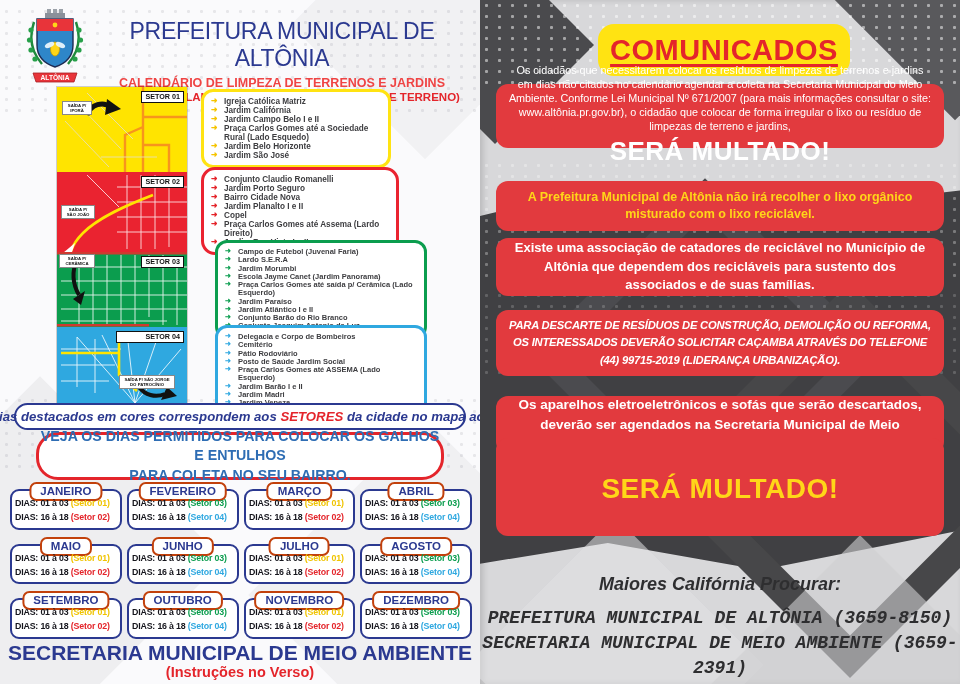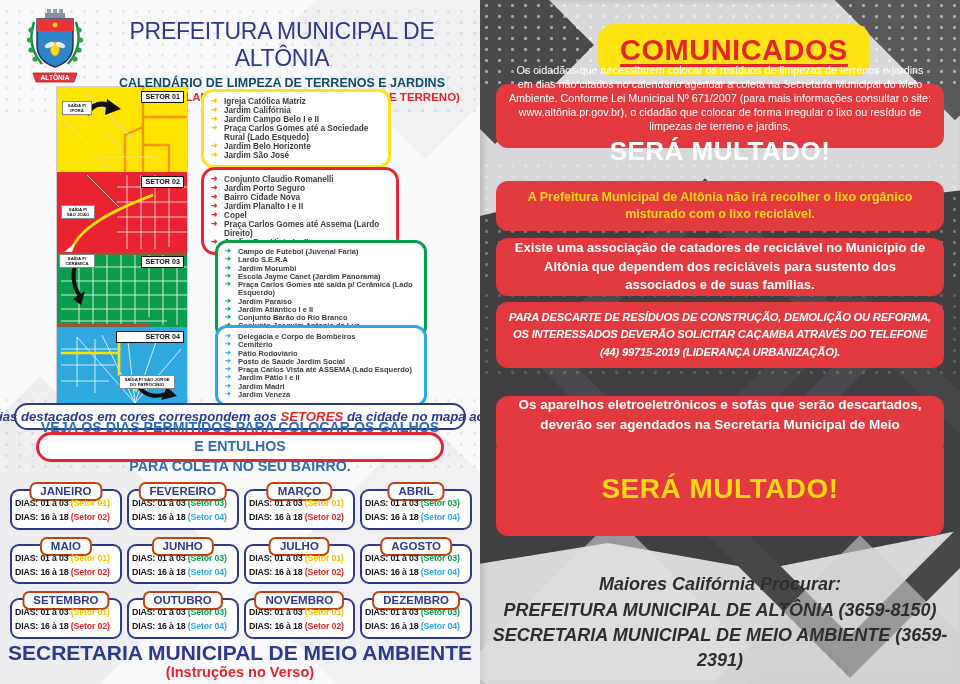--- a/index.html
+++ b/index.html
@@ -24,21 +24,21 @@
   .r-bot1 { left:30px; top:560px; width:210px; height:210px; background:#e2e2e4; opacity:.55; }
   .r-bot2 { left:260px; top:585px; width:240px; height:240px; background:#cfcfd1; opacity:.6; }
   .l-sh1 { left:-90px; top:430px; width:260px; height:260px; background:#eeeef0; }
   .l-sh2 { left:300px; top:470px; width:250px; height:250px; background:#f0f0f2; }
   .l-sh3 { left:330px; top:-70px; width:190px; height:190px; background:#f1f1f3; }
 
   
   .logo { position:absolute; left:26px; top:8px; width:58px; height:82px; z-index:2; }
   .title-block { position:absolute; left:86px; top:18px; width:392px; text-align:center; z-index:2; }
   .main-title { font-size:23px; font-weight:normal; color:#2b3990; letter-spacing:-0.3px; }
-  .sub1 { margin-top:4px; font-size:12.5px; font-weight:bold; color:#0c4a6e; }
+  .sub1 { margin-top:4px; font-size:12.5px; font-weight:bold; color:#ef4444; }
   .sub2 { margin-top:1px; font-size:11.5px; font-weight:bold; color:#e4252b; }
 
   
   .map { position:absolute; left:57px; top:87px; width:130px; height:316px; z-index:2; box-shadow:0 0 0 1px rgba(0,0,0,.18); }
   .map svg { display:block; }
   .sector-tag { position:absolute; right:3px; background:#fff; border:1.3px solid #111; font-size:7.2px; font-weight:bold; padding:0 3px; line-height:10px; color:#111; white-space:nowrap; }
   .exit-tag { position:absolute; background:#fff; font-size:4.3px; font-weight:bold; text-align:center; line-height:1.2; padding:1px 2px; color:#111; border:0.5px solid #888; }
 
   
   .list { position:absolute; z-index:2; background:#fff; border-radius:12px; padding:5px 7px; list-style:none; color:#3d3d40; font-weight:bold; line-height:1.1; }
@@ -47,51 +47,51 @@
   .list-s1 { left:201px; top:89px;  width:190px; border:3px solid #ffe312; font-size:8.2px; }
   .list-s2 { left:201px; top:167px; width:198px; border:3px solid #ea2330; font-size:8.2px; border-radius:14px; }
   .list-s3 { left:215px; top:240px; width:212px; border:3px solid #0b9d4e; font-size:7.5px; }
   .list-s4 { left:215px; top:325px; width:212px; border:3px solid #2fa8e0; font-size:7.5px; }
   .list-s1 .bullet { color:#f5c400; } .list-s2 .bullet { color:#e4252b; }
   .list-s3 .bullet { color:#0b9d4e; } .list-s4 .bullet { color:#2fa8e0; }
 
   
   .note1 { position:absolute; left:14px; top:403px; width:452px; height:27px; z-index:2; background:#fff; border:2px solid #2b3990; border-radius:14px; display:flex; align-items:center; justify-content:center; font-style:italic; font-weight:600; font-size:13.2px; color:#2b3990; white-space:pre; }
   .note1 .hl { color:#e4252b; font-weight:bold; }
-  .note2 { position:absolute; left:36px; top:432px; width:408px; height:30px; z-index:2; background:#fff; border:3px solid #e4252b; border-radius:22px; display:flex; flex-direction:column; align-items:center; justify-content:center; font-weight:bold; font-size:14.2px; color:#2e6db4; line-height:1.35; text-align:center; }
+  .note2 { position:absolute; left:36px; top:432px; width:408px; height:48px; z-index:2; background:#fff; border:3px solid #e4252b; border-radius:22px; display:flex; flex-direction:column; align-items:center; justify-content:center; font-weight:bold; font-size:14.2px; color:#2e6db4; line-height:1.35; text-align:center; }
 
   
   .cal { position:absolute; left:10px; top:489px; width:462px; z-index:2; display:grid; grid-template-columns:repeat(4,1fr); column-gap:5px; row-gap:14px; }
   .month-card { position:relative; background:#fff; border:2px solid #2b3990; border-radius:9px; padding:5px 2px 3px 3px; min-height:36px; }
   .month-tab { position:absolute; top:-9px; left:50%; transform:translateX(-50%); background:#fff; border:2px solid #c2410c; border-radius:7px; padding:0 9px; font-size:11.5px; font-weight:bold; color:#2b3990; line-height:15px; white-space:nowrap; }
   .month-line { font-size:9.5px; font-weight:bold; color:#15151c; white-space:nowrap; letter-spacing:-0.2px; transform:scaleX(.93); transform-origin:left center; line-height:1.5; }
   .sec-01 { color:#f0c400; } .sec-02 { color:#e4252b; } .sec-03 { color:#0b9d4e; } .sec-04 { color:#2fa8e0; }
 
   .footer-l1 { position:absolute; left:0; right:0; top:641px; z-index:2; text-align:center; font-size:21px; font-weight:bold; color:#2b3990; }
   .footer-l2 { position:absolute; left:0; right:0; top:664px; z-index:2; text-align:center; font-size:14.5px; font-weight:bold; color:#e4252b; }
 
   
-  .r-title { position:absolute; left:118px; top:24px; width:272px; height:52px; z-index:2; background:#ffe312; border-radius:16px; display:flex; align-items:center; justify-content:center; }
+  .r-title { position:absolute; left:118px; top:24px; width:252px; height:52px; z-index:2; background:#ffe312; border-radius:16px; display:flex; align-items:center; justify-content:center; }
   .r-title span { font-size:29px; font-weight:bold; color:#e4252b; letter-spacing:.5px; text-decoration:underline; text-decoration-thickness:2.5px; text-underline-offset:4px; }
 
   .rbox { position:absolute; left:16px; width:448px; z-index:2; background:#e23a3e; border-radius:12px; color:#fff; text-align:center; display:flex; flex-direction:column; align-items:center; justify-content:center; padding:6px 12px; }
   .rbox .big { font-weight:bold; letter-spacing:.5px; }
   .b1 { top:84px;  height:64px; font-size:10.8px; line-height:1.3; }
   .b1 .big { font-size:26px; margin-top:2px; }
   .b2 { top:181px; height:50px; color:#ffd618; font-size:12.5px; font-weight:bold; line-height:1.35; }
   .b3 { top:238px; height:58px; font-size:13px; font-weight:bold; line-height:1.45; }
-  .b4 { top:302px; height:66px; font-size:11.2px; font-weight:bold; font-style:italic; line-height:1.55; letter-spacing:-0.2px; }
+  .b4 { top:310px; height:66px; font-size:11.2px; font-weight:bold; font-style:italic; line-height:1.55; letter-spacing:-0.2px; }
   .b5 { top:396px; height:58px; font-size:13.5px; font-weight:bold; line-height:1.5; }
   .b6 { top:438px; height:98px; color:#ffd618; font-size:13.5px; font-weight:bold; line-height:1.4; }
   .b6 .big { font-size:28px; margin-top:4px; }
 
   .r-info { position:absolute; left:0; right:0; top:574px; z-index:2; text-align:center; color:#2e2e30; }
   .r-info-h { font-size:18px; font-weight:bold; font-style:italic; }
   .r-info-l { font-size:18px; font-weight:bold; font-style:italic; line-height:1.4; }
-  .r-info-lines { margin-top:3px; }
+  .r-info-lines { margin-top:11px;font-family:Liberation Mono, monospace; }
 </style>
 </head>
 <body>
 
 <div class="page">
 
   <div class="left">
     <div class="shape rot45 l-sh1"></div>
     <div class="shape rot45 l-sh2"></div>
     <div class="shape rot45 l-sh3"></div>
@@ -319,25 +319,25 @@
         <li>
           <span class="bullet">➜</span>
           <span>Pátio Rodoviário</span>
         </li>
         <li>
           <span class="bullet">➜</span>
           <span>Posto de Saúde Jardim Social</span>
         </li>
         <li>
           <span class="bullet">➜</span>
-          <span>Praça Carlos Vista até ASSEMA (Lado Esquerdo)</span>
-        </li>
-        <li>
-          <span class="bullet">➜</span>
-          <span>Jardim Pátio I e II</span>
+          <span>Praça Carlos Gomes até ASSEMA (Lado Esquerdo)</span>
+        </li>
+        <li>
+          <span class="bullet">➜</span>
+          <span>Jardim Barão I e II</span>
         </li>
         <li>
           <span class="bullet">➜</span>
           <span>Jardim Madri</span>
         </li>
         <li>
           <span class="bullet">➜</span>
           <span>Jardim Veneza</span>
         </li>
       </ul>

